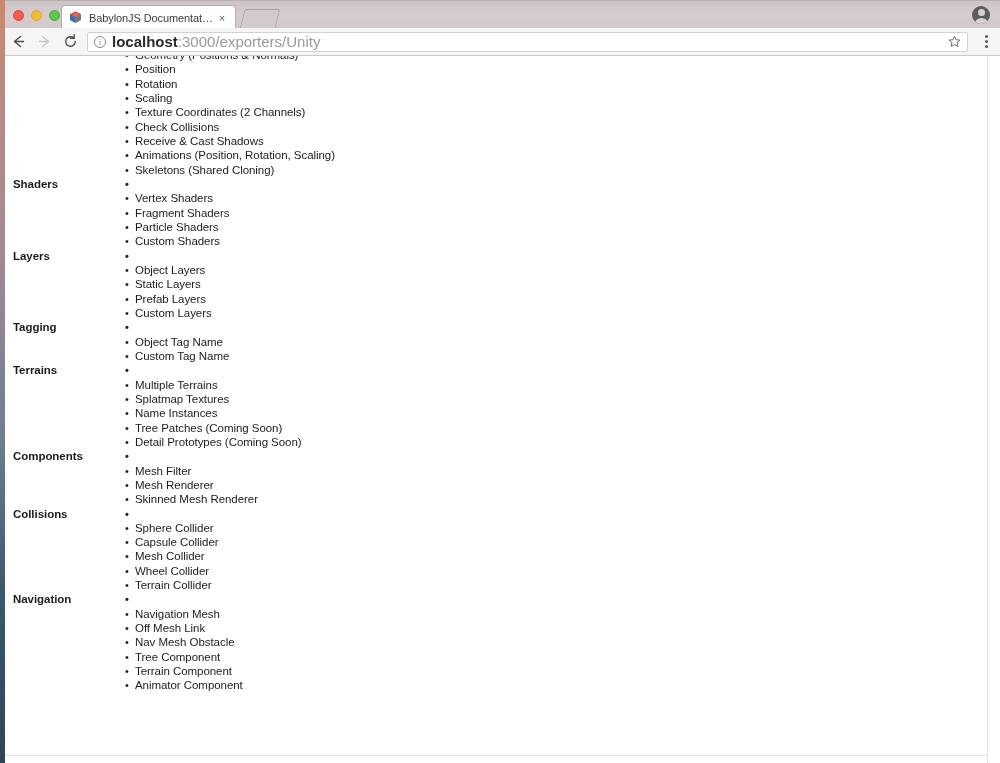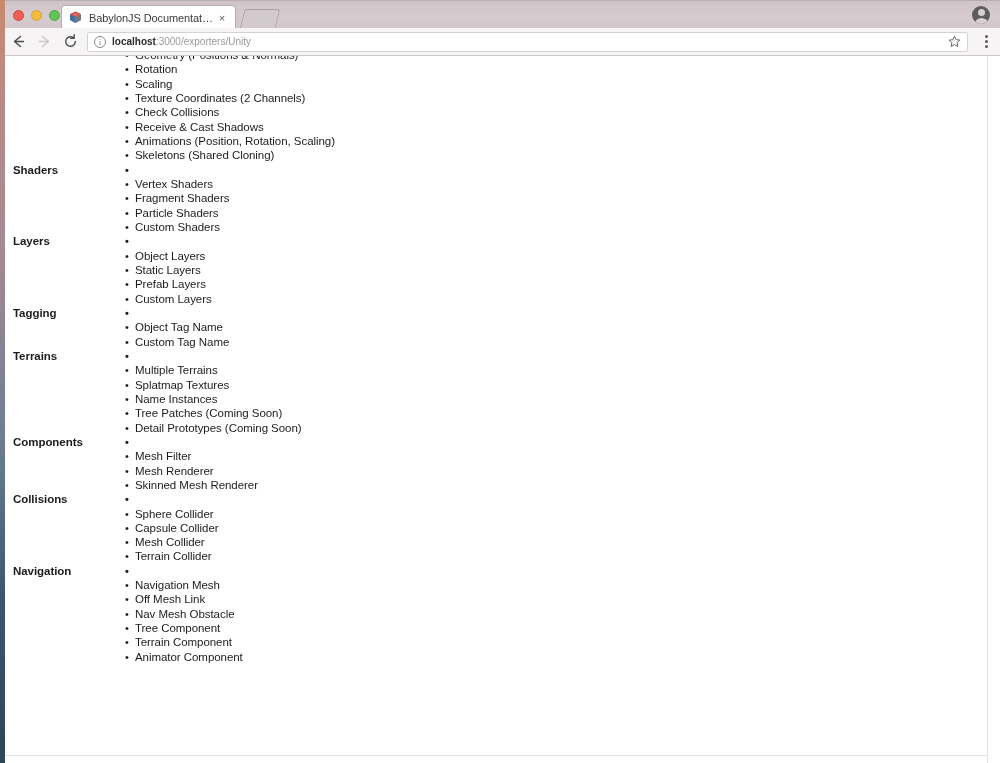--- a/index.html
+++ b/index.html
@@ -161,21 +161,21 @@
     border: 1px solid #888;
     border-radius: 50%;
     position: relative;
     color: #888;
     font-size: 9px;
     line-height: 10px;
     text-align: center;
     font-family: "Liberation Serif", serif;
   }
   .url-text {
-    font-size: 10px;
+    font-size: 15px;
     color: #9a9a9a;
     white-space: nowrap;
     overflow: hidden;
     flex: 1 1 auto;
   }
   .url-host { color: #2b2b2b; font-weight: bold; }
   .star-btn {
     flex: 0 0 auto;
     margin-left: 6px;
     width: 14px; height: 14px;
@@ -322,20 +322,21 @@
       <span class="menu-dot"></span>
       <span class="menu-dot"></span>
       <span class="menu-dot"></span>
     </div>
   </div>
 
   <div class="viewport">
     <div class="page-content">
       <ul class="feature-list" id="feature-list">
           <li>Geometry (Positions &amp; Normals)</li>
+          <li>Position</li>
           <li>Rotation</li>
           <li>Scaling</li>
           <li>Texture Coordinates (2 Channels)</li>
           <li>Check Collisions</li>
           <li>Receive &amp; Cast Shadows</li>
           <li>Animations (Position, Rotation, Scaling)</li>
           <li>Skeletons (Shared Cloning)</li>
           <li class="hdr">Shaders</li>
           <li>Vertex Shaders</li>
           <li>Fragment Shaders</li>
@@ -356,20 +357,21 @@
           <li>Tree Patches (Coming Soon)</li>
           <li>Detail Prototypes (Coming Soon)</li>
           <li class="hdr">Components</li>
           <li>Mesh Filter</li>
           <li>Mesh Renderer</li>
           <li>Skinned Mesh Renderer</li>
           <li class="hdr">Collisions</li>
           <li>Sphere Collider</li>
           <li>Capsule Collider</li>
           <li>Mesh Collider</li>
+          <li>Wheel Collider</li>
           <li>Terrain Collider</li>
           <li class="hdr">Navigation</li>
           <li>Navigation Mesh</li>
           <li>Off Mesh Link</li>
           <li>Nav Mesh Obstacle</li>
           <li>Tree Component</li>
           <li>Terrain Component</li>
           <li>Animator Component</li>
         </ul>
       <div class="page-bottom-rule"></div>

